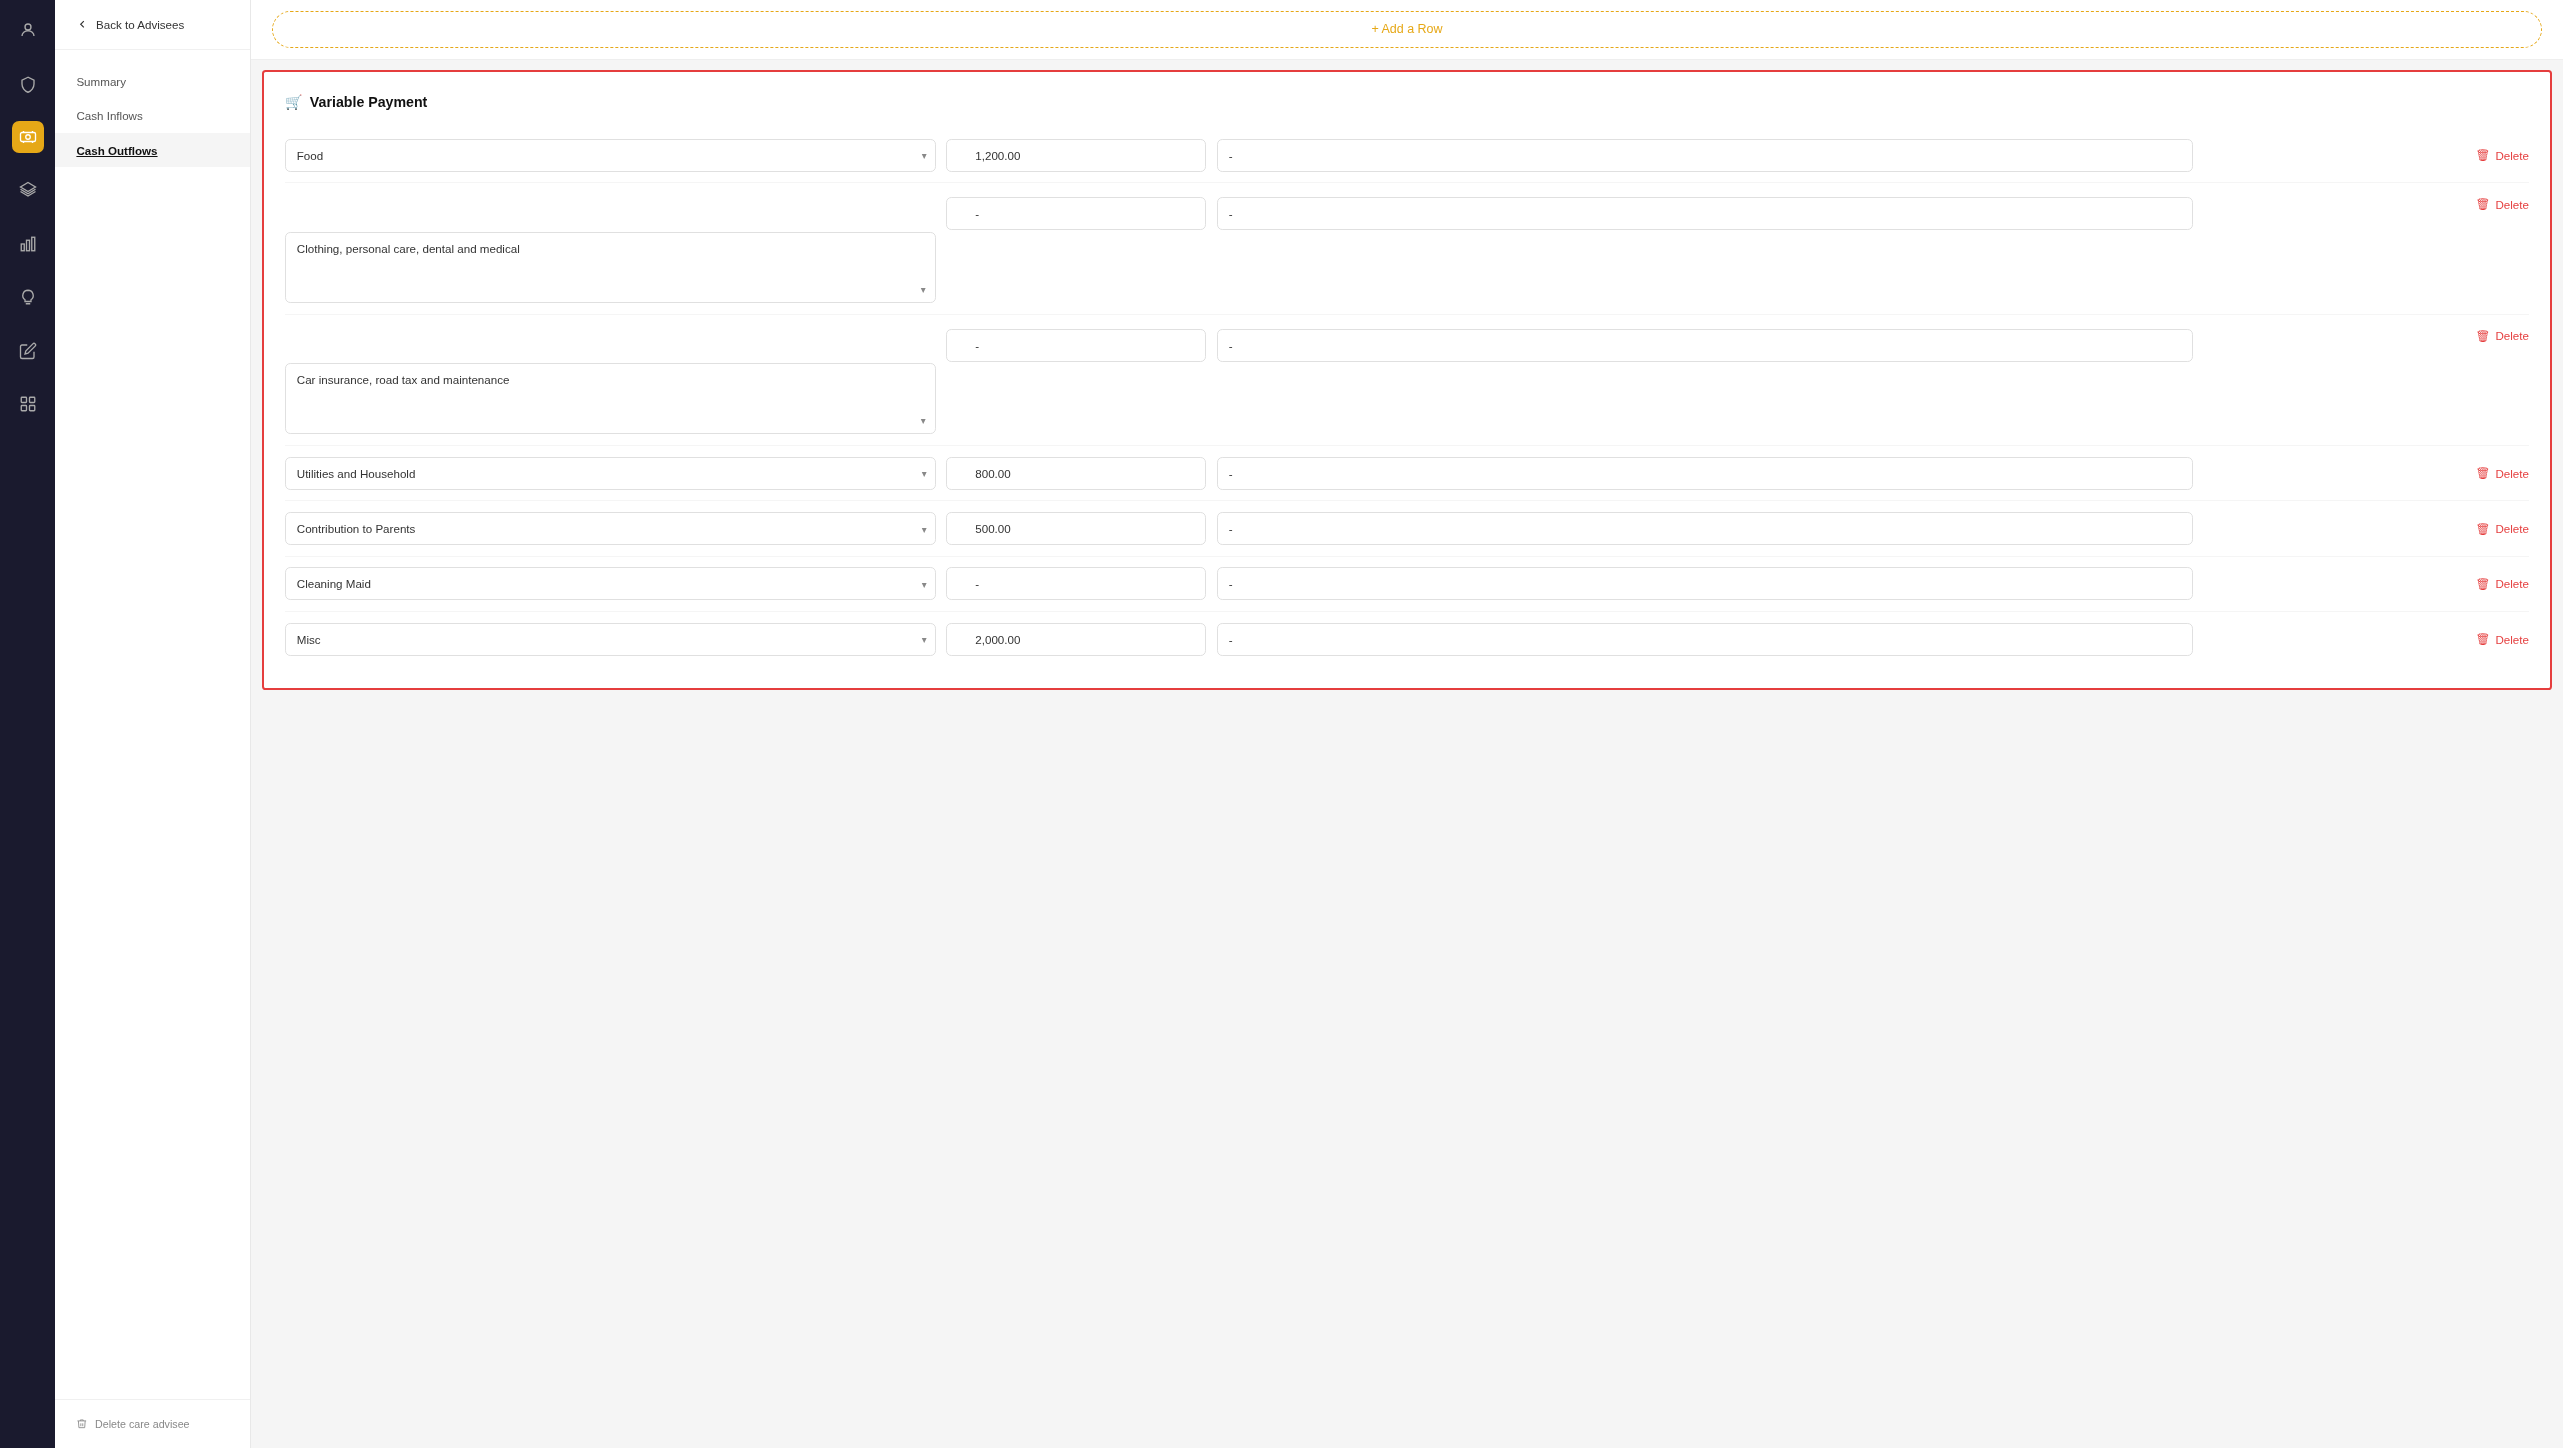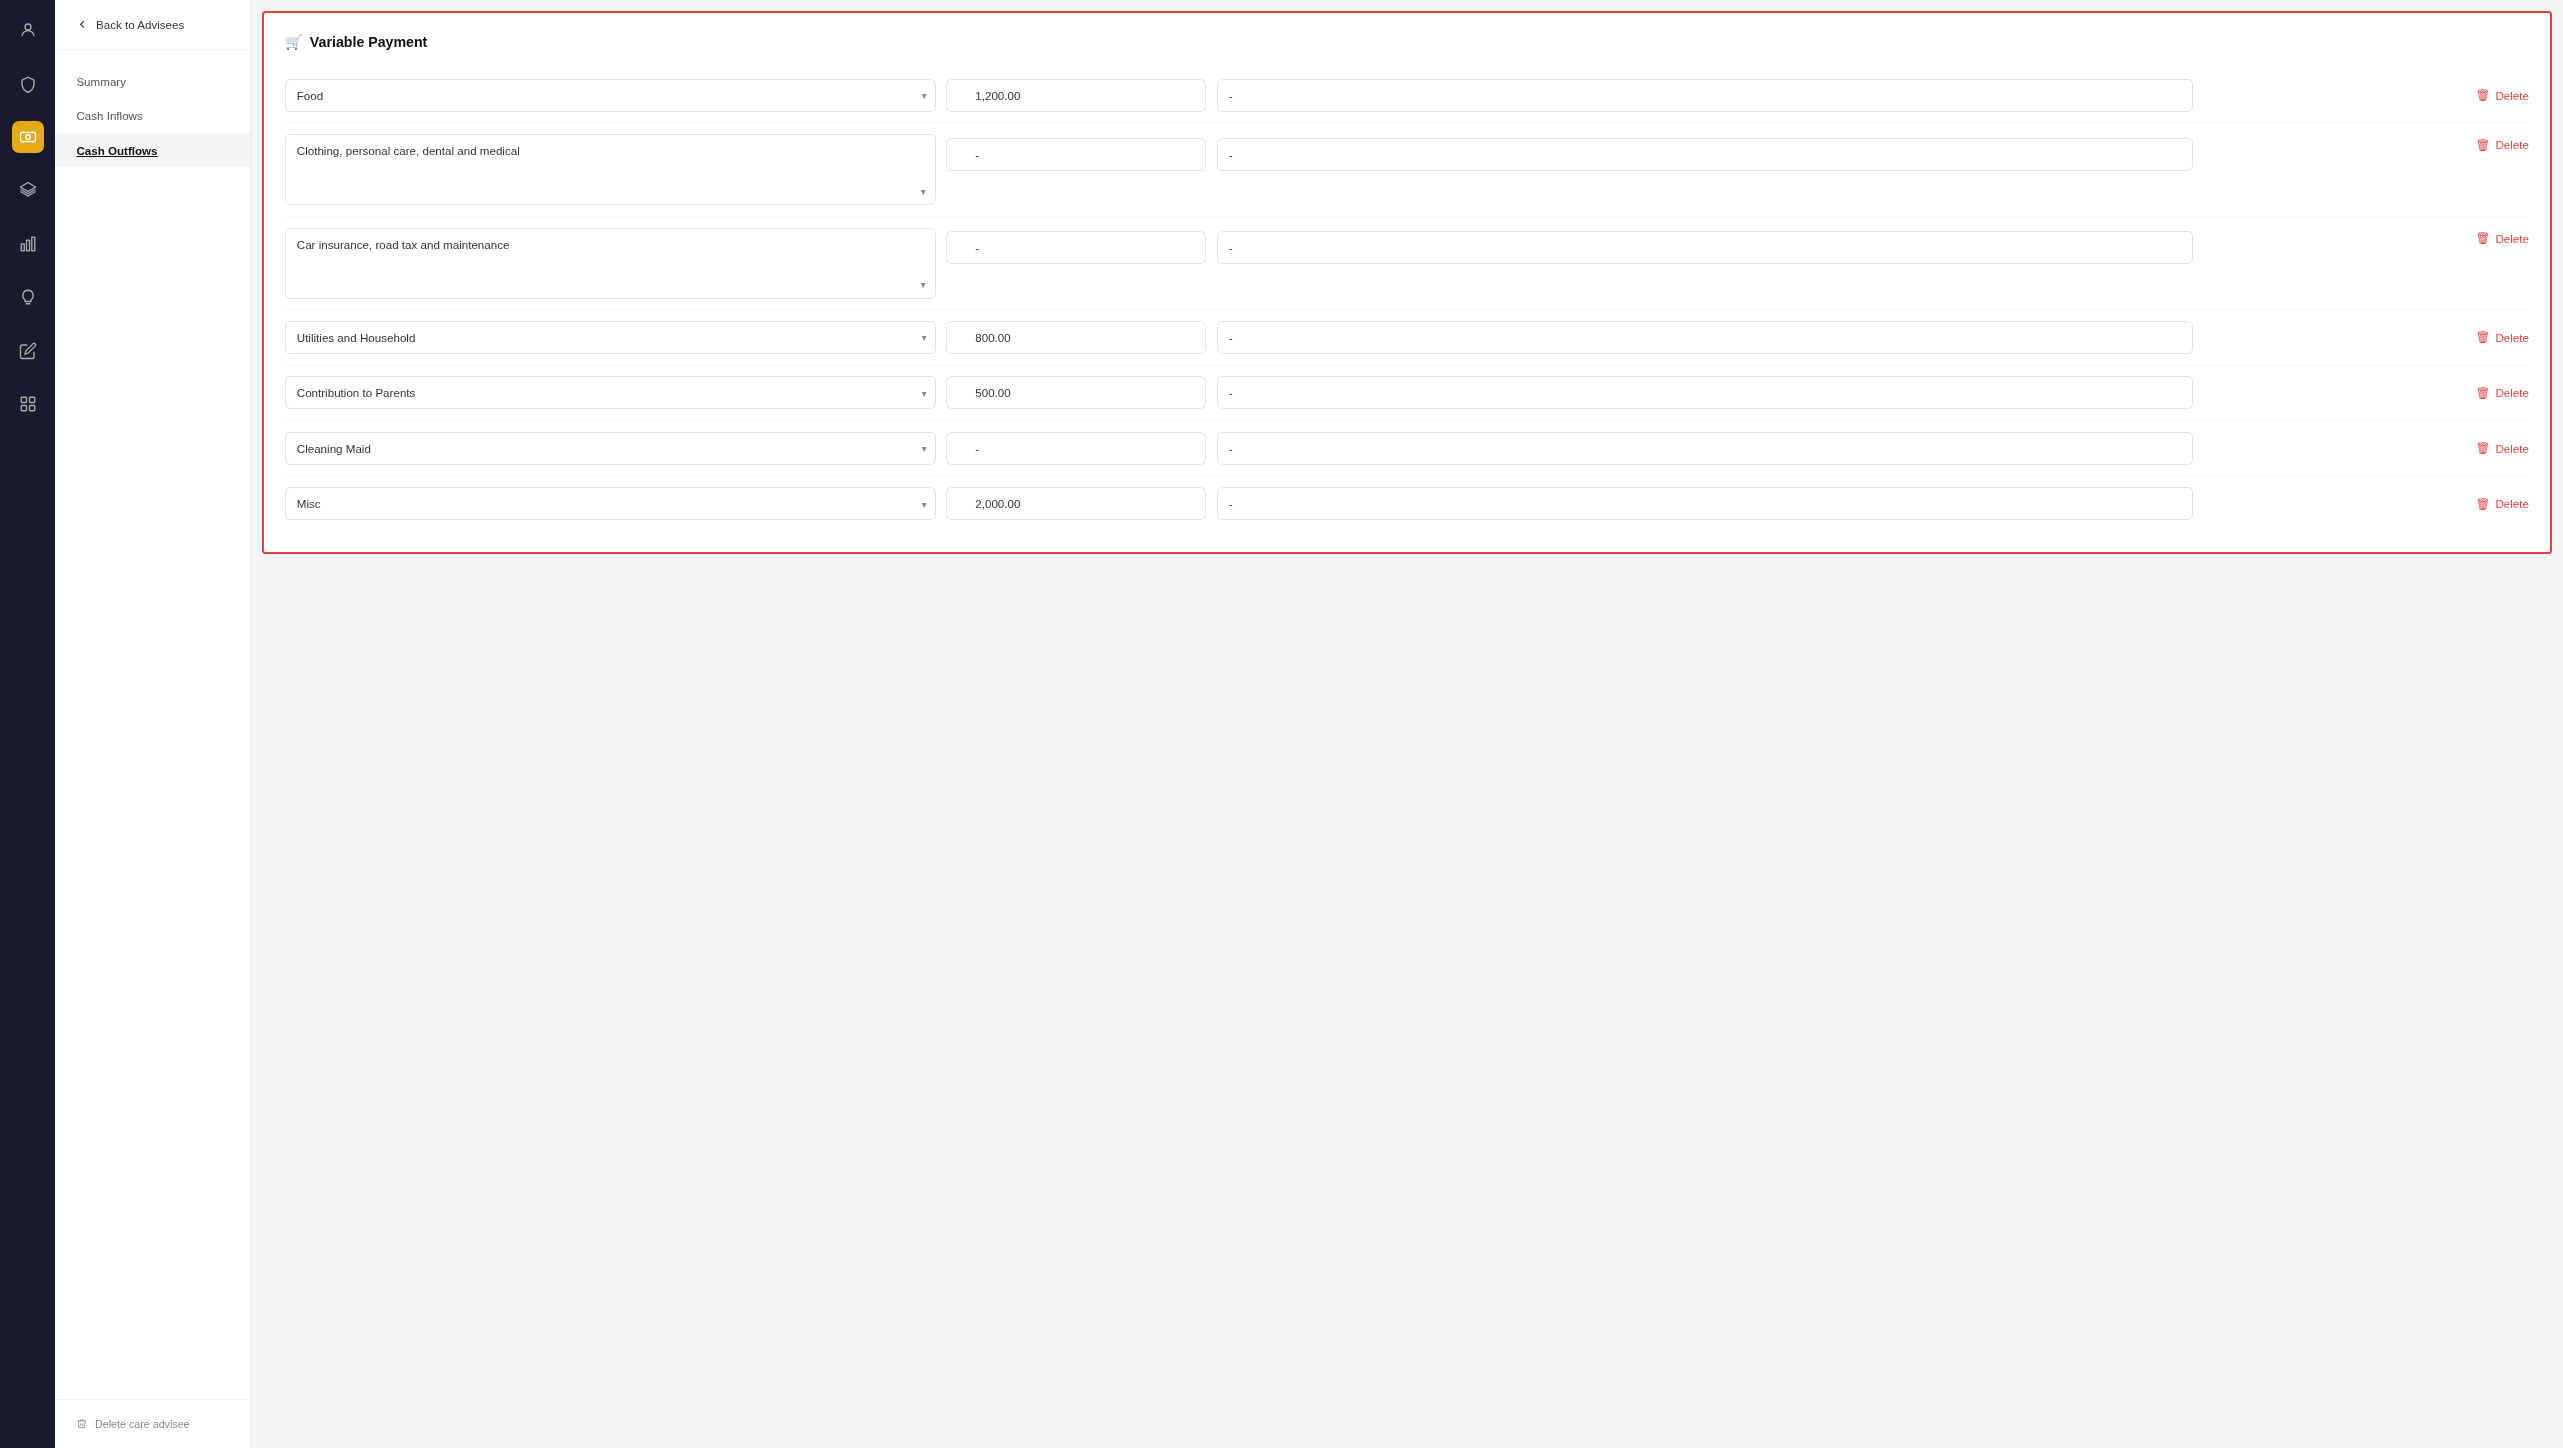--- a/index.html
+++ b/index.html
@@ -227,20 +227,21 @@
       border: 0.9px solid #e0e0e0;
       border-radius: 5.3px;
       font-size: 11.6px;
       color: #333;
       background: white;
       min-height: 71px;
       display: flex;
       flex-direction: column;
       justify-content: flex-start;
       position: relative;
+      margin-top: 38px;
     }
     .source-box .chevron-bottom {
       position: absolute;
       bottom: 7.1px;
       right: 9px;
       color: #888;
       font-size: 9.8px;
     }
   </style>
 </head>
@@ -320,20 +321,23 @@
           <path d="M10 11v6M14 11v6"></path>
           <path d="M9 6V4h6v2"></path>
         </svg>
       <span>Delete care advisee</span>
     </div>
   </div>
 </div>
 
 <div class="main-content">
 
+  <div class="add-row-bar">
+    <button class="add-row-btn">+ Add a Row</button>
+  </div>
 
   <div class="variable-payment-section">
     <div class="section-title">
       <span class="cart-icon">🛒</span>
       <span>Variable Payment</span>
     </div>
 
 
     <div class="table-row">
       <div class="select-wrapper">

